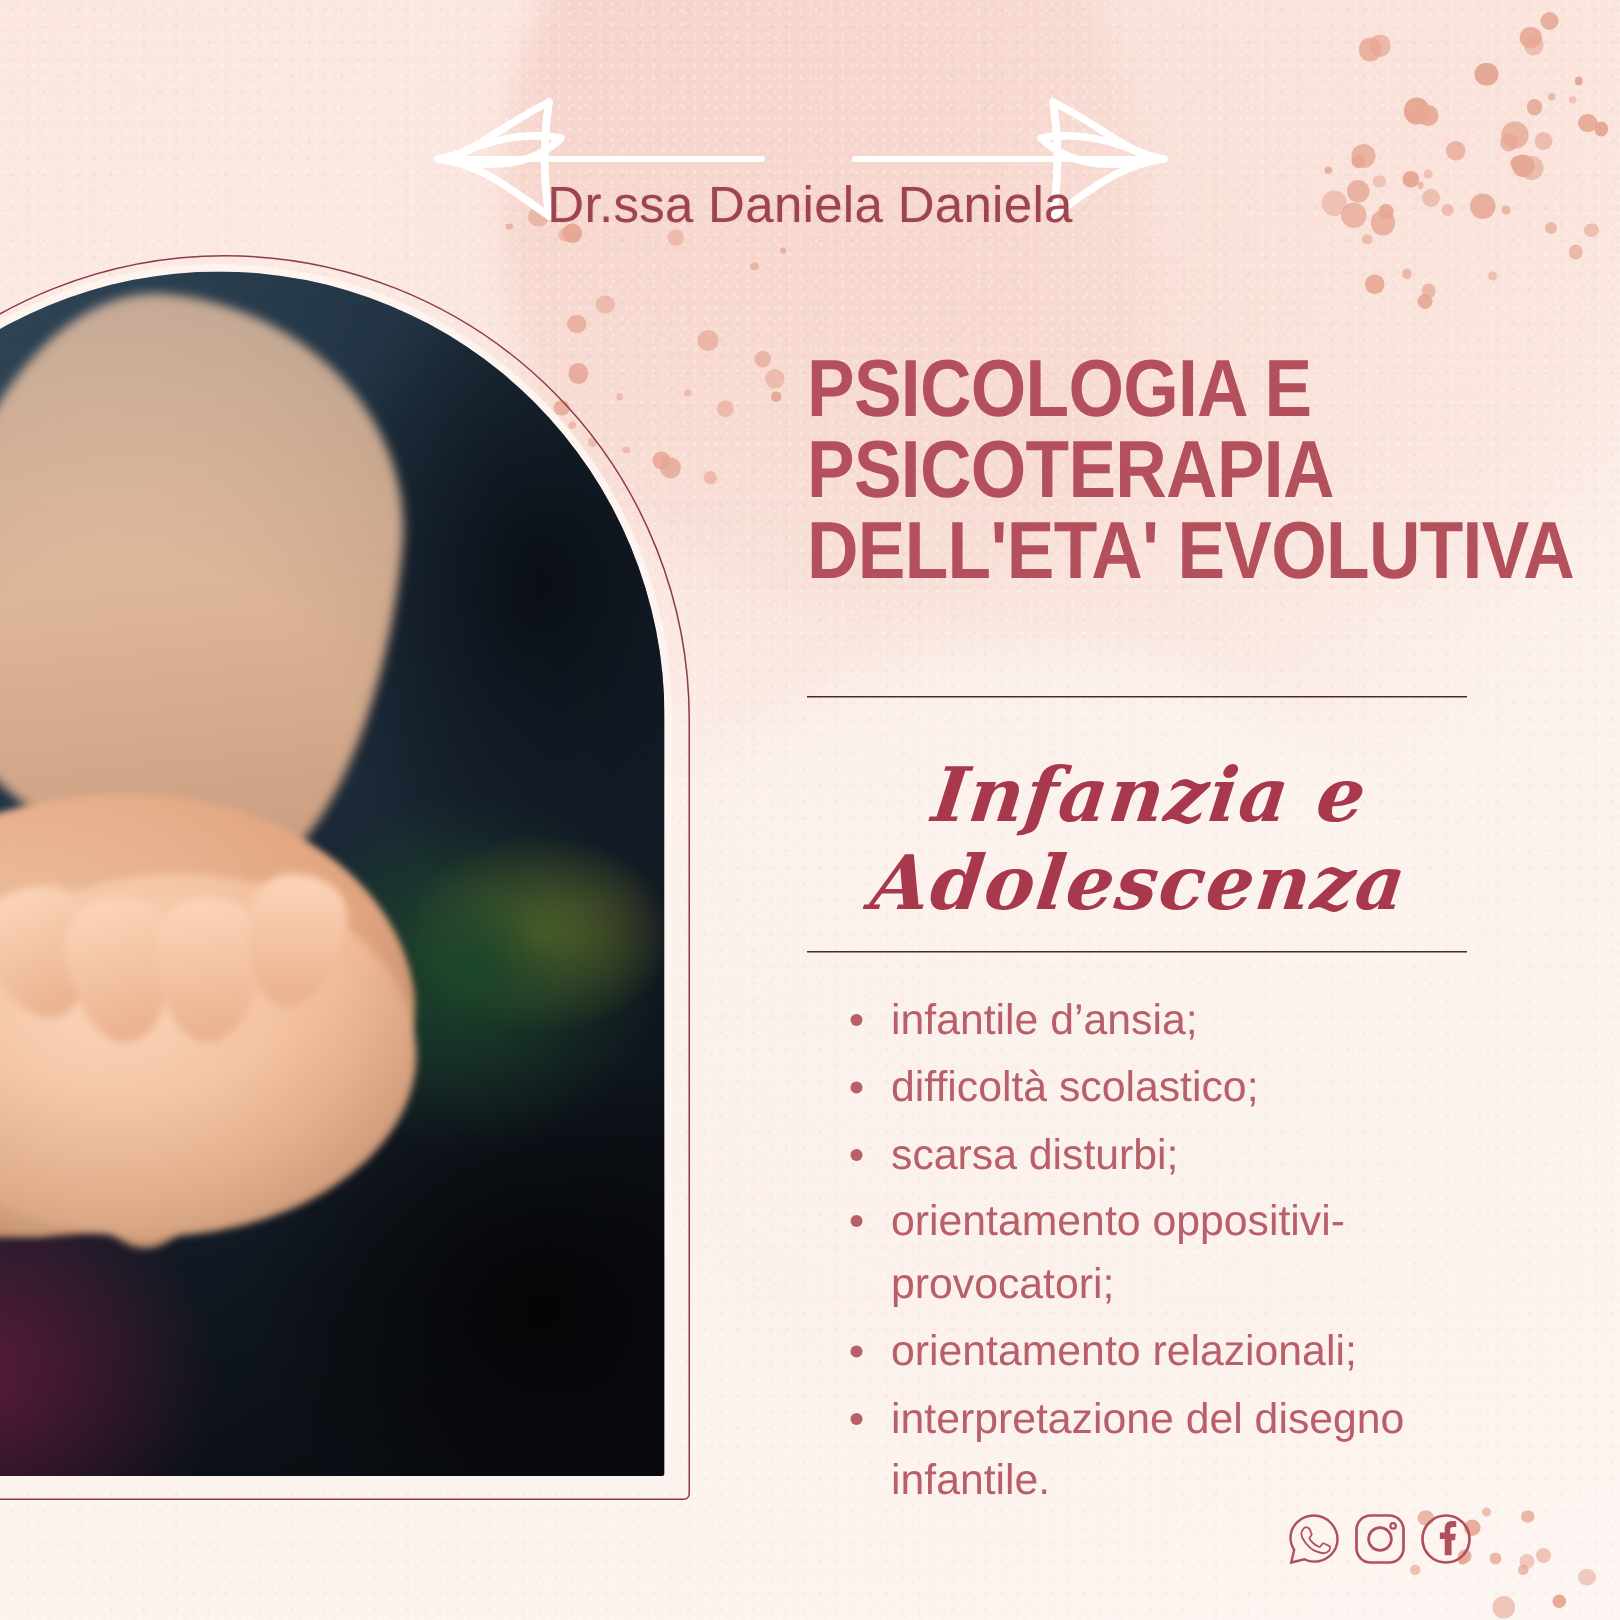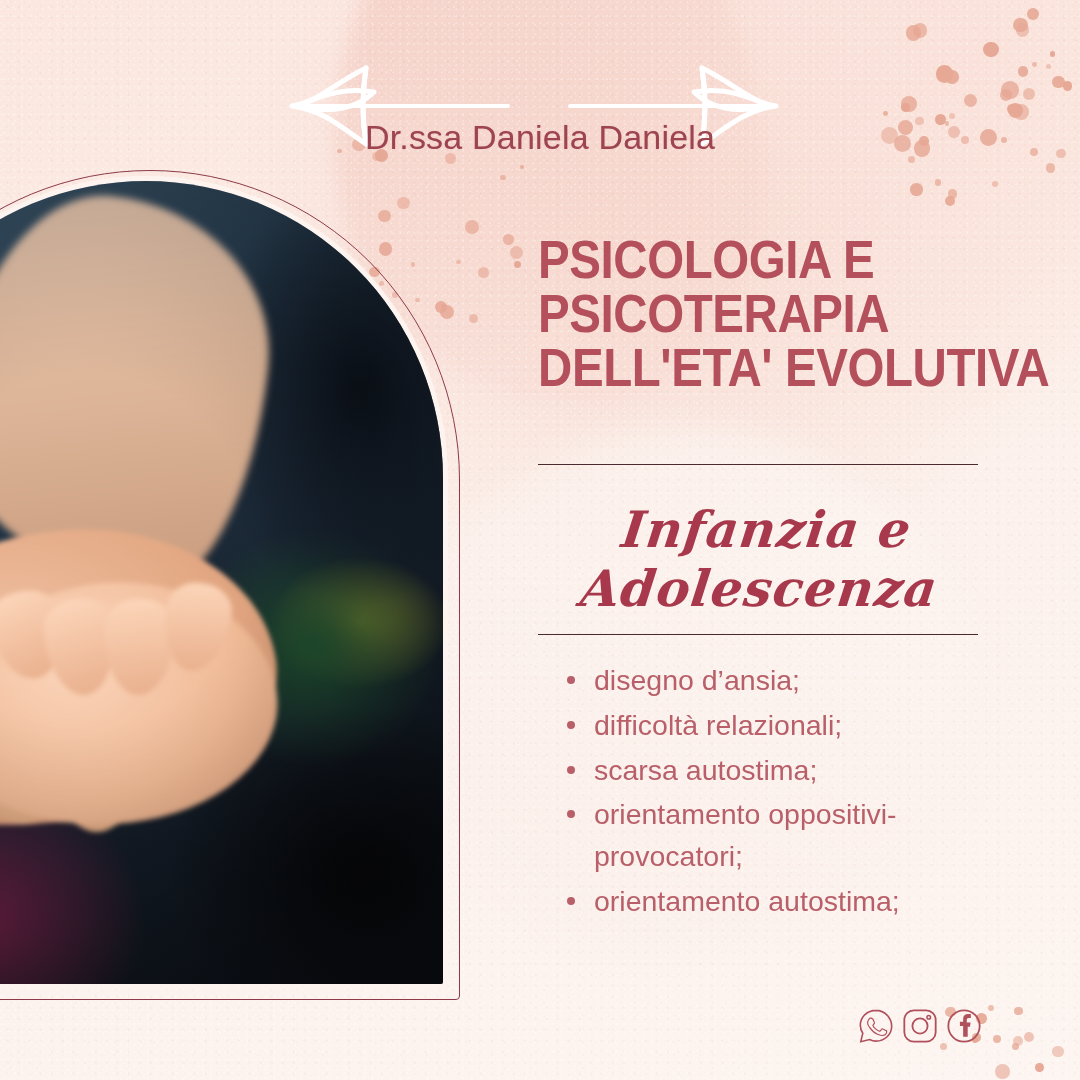--- a/index.html
+++ b/index.html
@@ -346,25 +346,26 @@
     <div>PSICOLOGIA E</div>
     <div>PSICOTERAPIA</div>
     <div>DELL'ETA' EVOLUTIVA</div>
   </div>
 
   <div class="rule rule-top"></div>
   <div class="script">Infanzia e Adolescenza</div>
   <div class="rule rule-bot"></div>
 
   <ul class="bullets">
-    <li>disegno d’ansia;</li>
-    <li>difficoltà relazionali;</li>
-    <li>scarsa autostima;</li>
+    <li>infantile d’ansia;</li>
+    <li>difficoltà scolastico;</li>
+    <li>scarsa disturbi;</li>
     <li>orientamento oppositivi-provocatori;</li>
-    <li>orientamento autostima;</li>
+    <li>orientamento relazionali;</li>
+    <li>interpretazione del disegno infantile.</li>
   </ul>
 
   <div class="social">
     <svg width="38" height="38" viewBox="0 0 40 40">
       <path d="M20 3.5c-9.1 0-16.5 7-16.5 15.7 0 3.1 1 6 2.6 8.4L4 36.5l9.2-2.3c2.1 1.1 4.4 1.7 6.8 1.7 9.1 0 16.5-7 16.5-15.7S29.1 3.5 20 3.5z" fill="none" stroke="#b0505c" stroke-width="1.7"></path>
       <path d="M15.3 12.6c-.5-1-1-1-1.4-1h-1.2c-.4 0-1.1.2-1.7.9-.6.7-2.2 2.1-2.2 5.1s2.3 5.9 2.6 6.3c.3.4 4.4 6.9 10.8 9.4 5.3 2.1 6.4 1.7 7.6 1.6 1.1-.1 3.7-1.5 4.3-3 .5-1.5.5-2.7.4-3-.2-.3-.6-.4-1.2-.7-.6-.3-3.7-1.8-4.2-2-.6-.2-1-.3-1.4.3-.4.6-1.6 2-1.9 2.4-.4.4-.7.5-1.3.2-.6-.3-2.6-1-5-3.1-1.8-1.6-3.1-3.6-3.4-4.2-.4-.6 0-.9.3-1.2.3-.3.6-.7.9-1.1.3-.4.4-.6.6-1.1.2-.4.1-.8 0-1.1-.2-.3-1.4-3.4-1.9-4.6z" fill="none" stroke="#b0505c" stroke-width="1.6" transform="scale(.78) translate(5.5,3.5)"></path>
     </svg>
     <svg width="38" height="38" viewBox="0 0 40 40">
       <rect x="3.5" y="3.5" width="33" height="33" rx="10" ry="10" fill="none" stroke="#b0505c" stroke-width="1.9"></rect>
       <circle cx="20" cy="20" r="8" fill="none" stroke="#b0505c" stroke-width="1.9"></circle>

